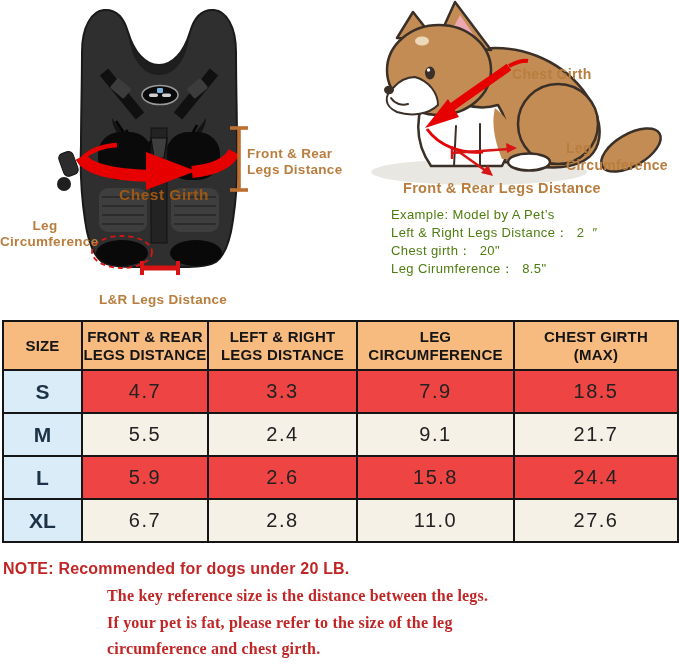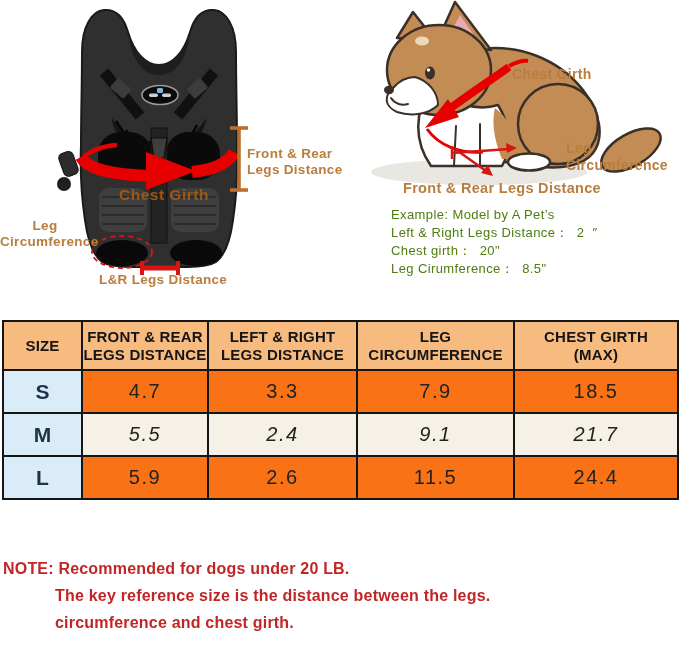--- a/index.html
+++ b/index.html
@@ -16,21 +16,21 @@
     color:var(--label_orange);
     font-weight:bold;
     font-size:13.5px;
     line-height:1.22;
     letter-spacing:.3px;
     white-space:pre-line;
   }
   #lbl-bp-fr{left:247px;top:146px;}
   #lbl-bp-cg{left:119px;top:186px;font-size:15.5px;color:var(--label_orange_dark);letter-spacing:.5px;}
   #lbl-bp-lc{left:0;top:218px;width:90px;text-align:center;}
-  #lbl-bp-lr{left:99px;top:272px;}
+  #lbl-bp-lr{left:99px;top:292px;}
   #lbl-dog-cg{left:512px;top:66px;font-size:14px;}
   #lbl-dog-lc{left:566px;top:140px;font-size:14px;}
   #lbl-dog-fr{left:403px;top:180px;font-size:14.5px;}
 
   .example{
     position:absolute;left:391px;top:206px;
     color:#4d7c0f;font-size:13px;line-height:17.9px;letter-spacing:.4px;
   }
   .example-line{white-space:pre;}
 
@@ -45,30 +45,30 @@
   .size-table thead th{
     background:var(--table_header_bg);
     color:#151515;font-size:15px;font-weight:bold;line-height:1.15;
     height:47px;white-space:pre-line;letter-spacing:.2px;
   }
   .size-table td{height:41px;}
   .size-table td.size-cell{
     background:var(--size_col_bg);
     color:#1c3246;font-weight:bold;font-size:21px;
   }
-  .size-table tr.row-odd td.value-cell{background:#f97316;text-align:center;}
-  .size-table tr.row-even td.value-cell{background:var(--row_alt_bg);font-style:italic;}
+  .size-table tr.row-odd td.value-cell{background:#ef4444;text-align:center;}
+  .size-table tr.row-even td.value-cell{background:var(--row_alt_bg);}
   .size-table td.value-cell{color:#222;font-size:20px;letter-spacing:1.5px;}
 
   .note{
     position:absolute;left:3px;top:556px;
     color:var(--note_red);font-weight:bold;
     font-size:16px;line-height:26.8px;letter-spacing:.2px;
   }
-  .note .indent{margin-left:52px;white-space:pre;}
+  .note .indent{margin-left:104px;white-space:pre;font-family:Liberation Serif, serif;}
 </style>
 </head>
 <body>
 
 <div class="page">
 
   <svg id="backpack-svg" width="340" height="320" viewBox="0 0 340 320">
 
     <path d="M 82,52 C 82,26 92,11 104,10 C 116,9 124,18 128,32 C 134,52 145,65 159,65
          C 173,65 184,52 190,32 C 194,18 202,9 214,10 C 226,11 236,26 236,52
@@ -255,25 +255,33 @@
         <td class="size-cell">M</td>
         <td class="value-cell">5.5</td>
         <td class="value-cell">2.4</td>
         <td class="value-cell">9.1</td>
         <td class="value-cell">21.7</td>
       </tr>
       <tr class="row-odd">
         <td class="size-cell">L</td>
         <td class="value-cell">5.9</td>
         <td class="value-cell">2.6</td>
-        <td class="value-cell">11.5</td>
+        <td class="value-cell">15.8</td>
         <td class="value-cell">24.4</td>
+      </tr>
+      <tr class="row-even">
+        <td class="size-cell">XL</td>
+        <td class="value-cell">6.7</td>
+        <td class="value-cell">2.8</td>
+        <td class="value-cell">11.0</td>
+        <td class="value-cell">27.6</td>
       </tr>
     </tbody>
   </table>
 
   <div class="note">
     <div>NOTE: Recommended for dogs under 20 LB.</div>
     <div class="indent">The key reference size is the distance between the legs.</div>
+    <div class="indent">If your pet is fat, please refer to the size of the leg</div>
     <div class="indent">circumference and chest girth.</div>
   </div>
 
 </div>
 
 </body></html>

